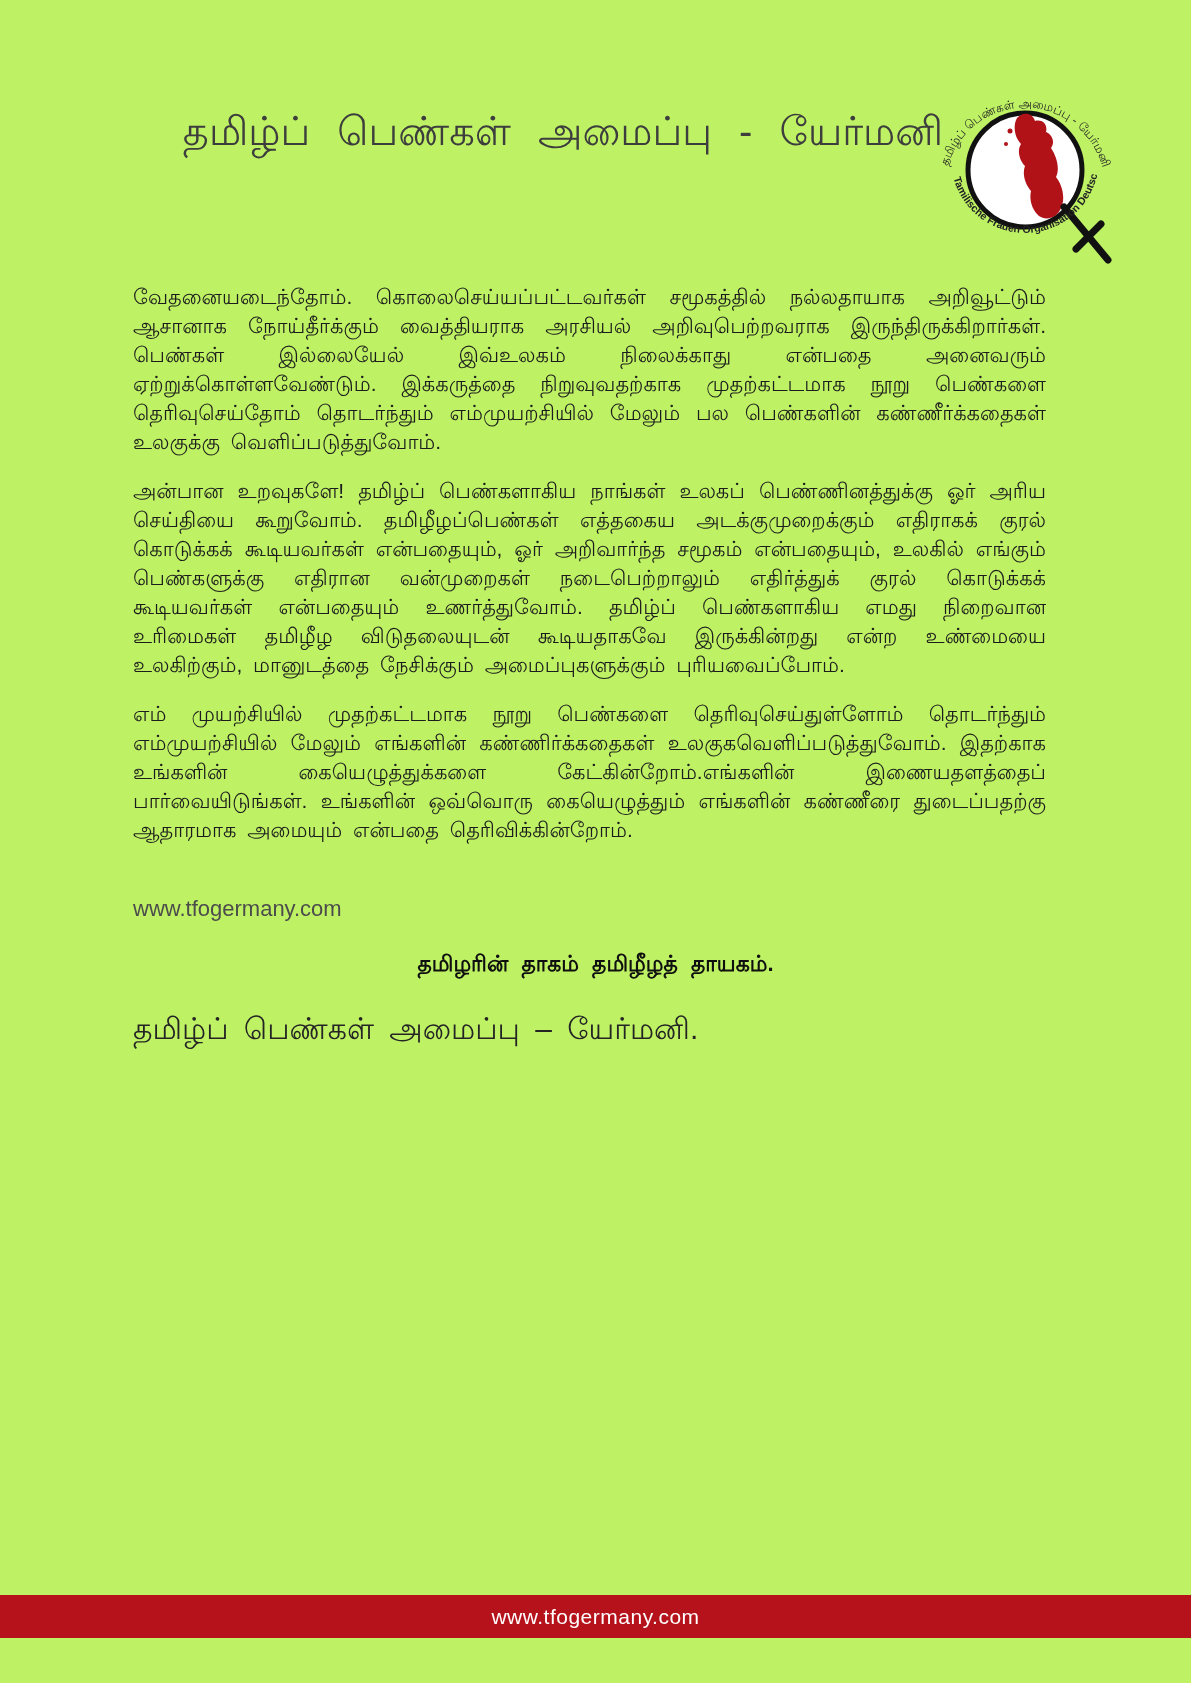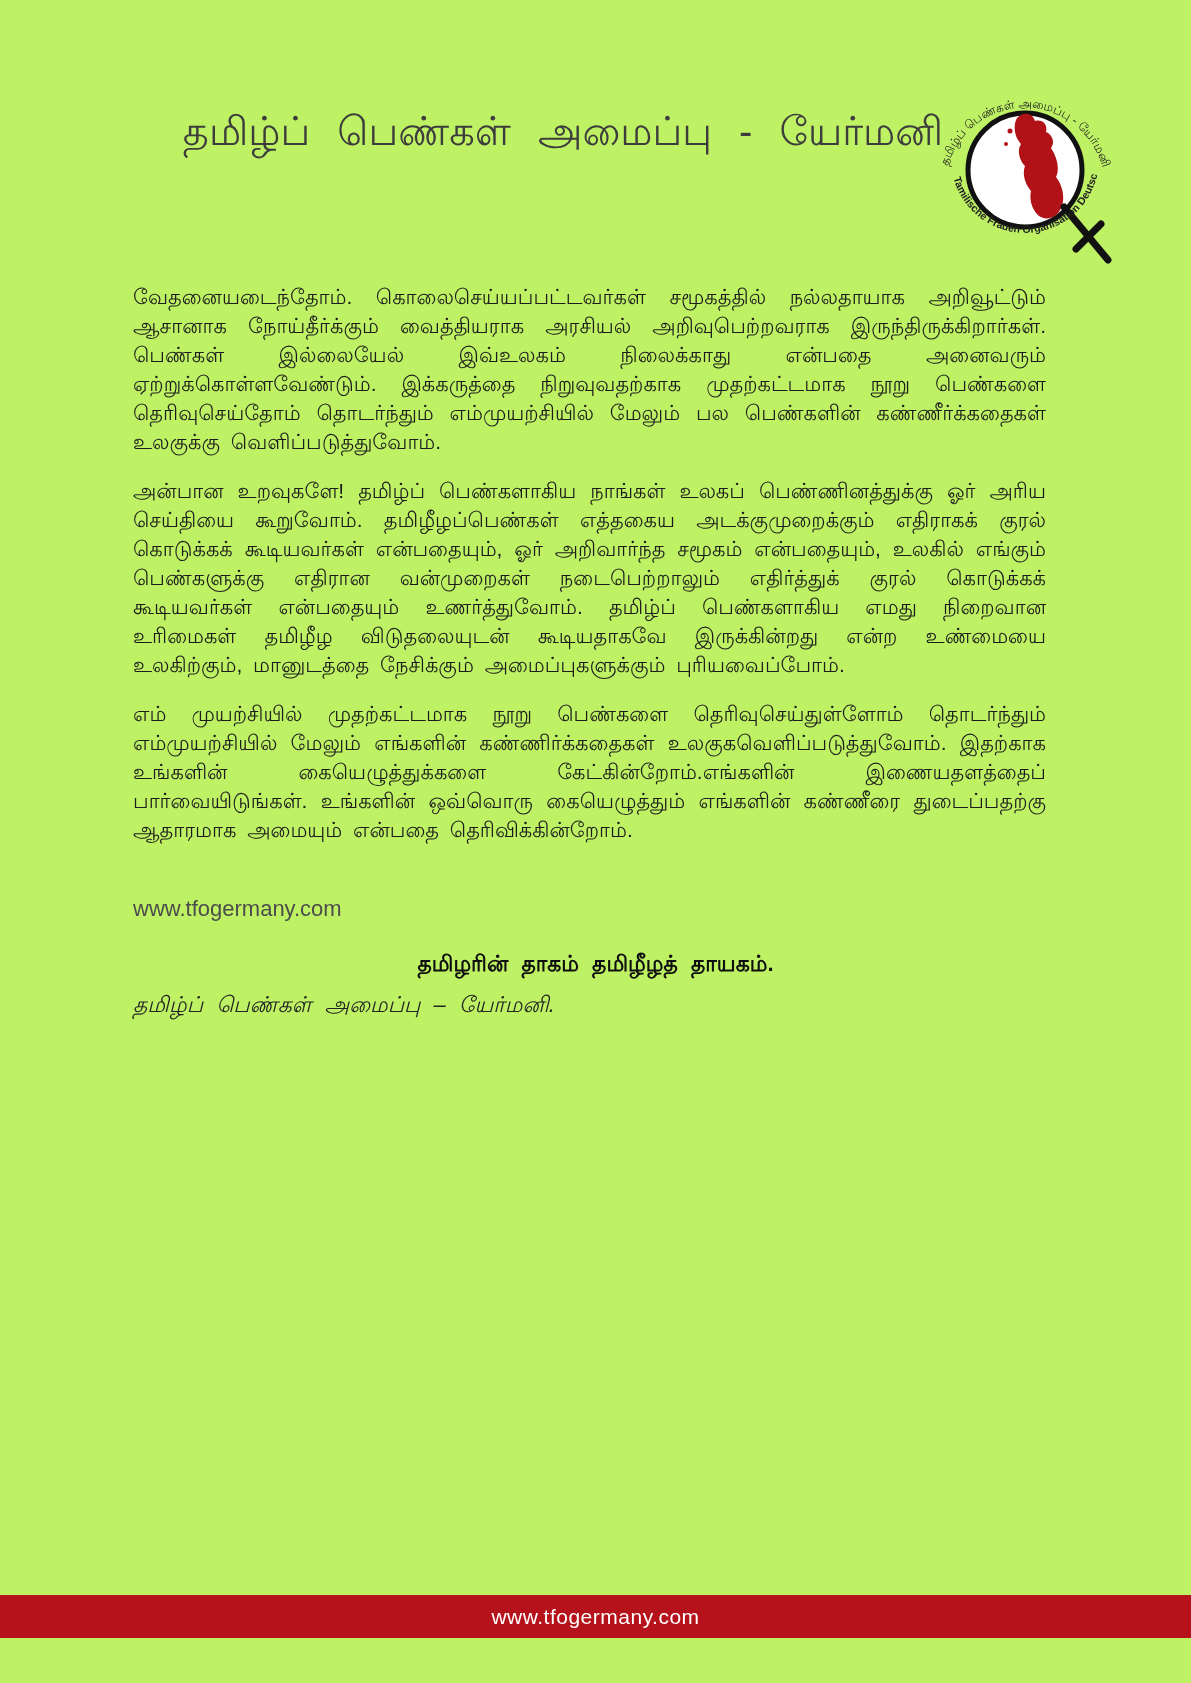--- a/index.html
+++ b/index.html
@@ -52,22 +52,22 @@
     font-size:22px; color:#4c4c4c;
     text-decoration:none; display:inline-block;
   }
   .slogan {
     margin-top:26px;
     text-align:center;
     font-size:22px; font-weight:bold;
     color:#0f0f0f; word-spacing:7px;
   }
   .signoff {
-    margin-top:12px;
-    font-size:22px; color:#242424; word-spacing:7px;font-style:italic;
+    margin-top:36px;
+    font-size:30px; color:#242424; word-spacing:7px;
   }
 
   
   .footer-bar {
     position:absolute; left:0; top:1595px;
     width:1191px; height:43px;
     display:flex; align-items:center; justify-content:center;
   }
   .footer-text {
     color:#ffffff; font-size:21px; letter-spacing:0.5px;

